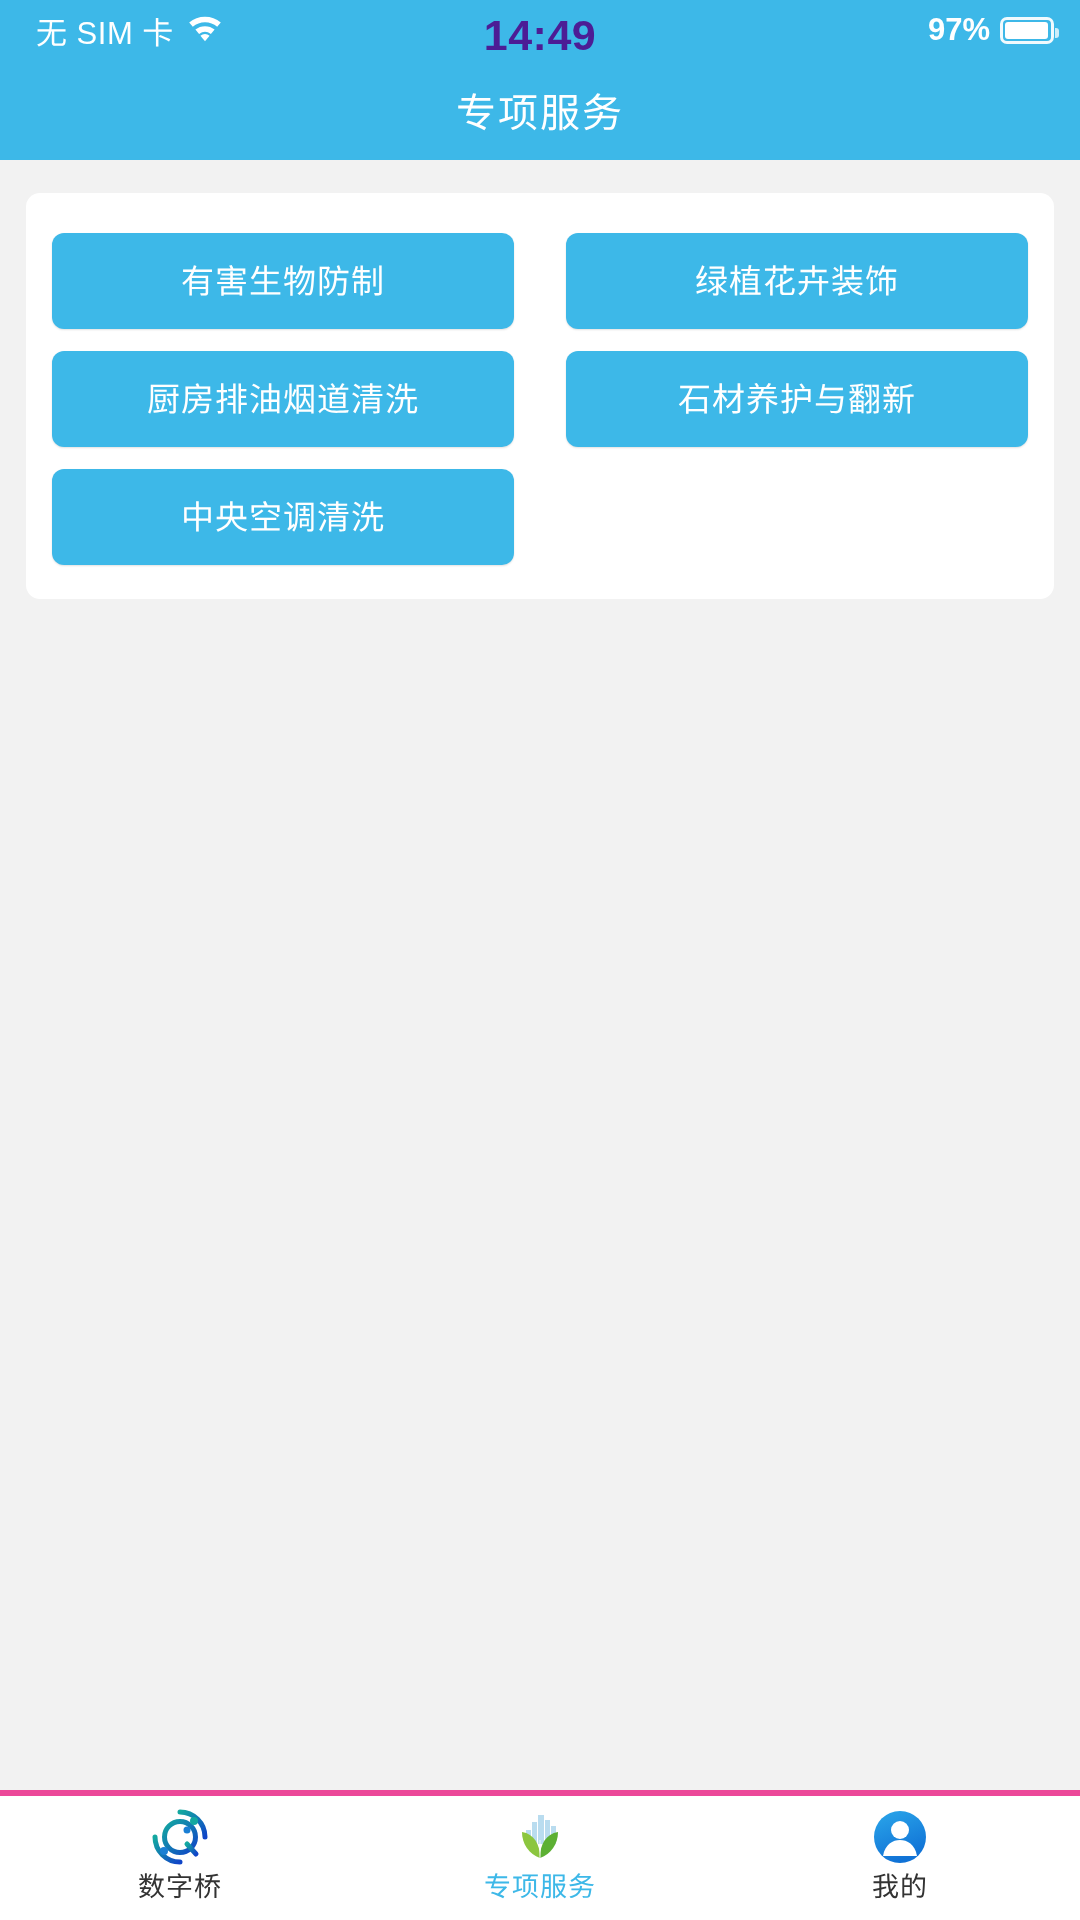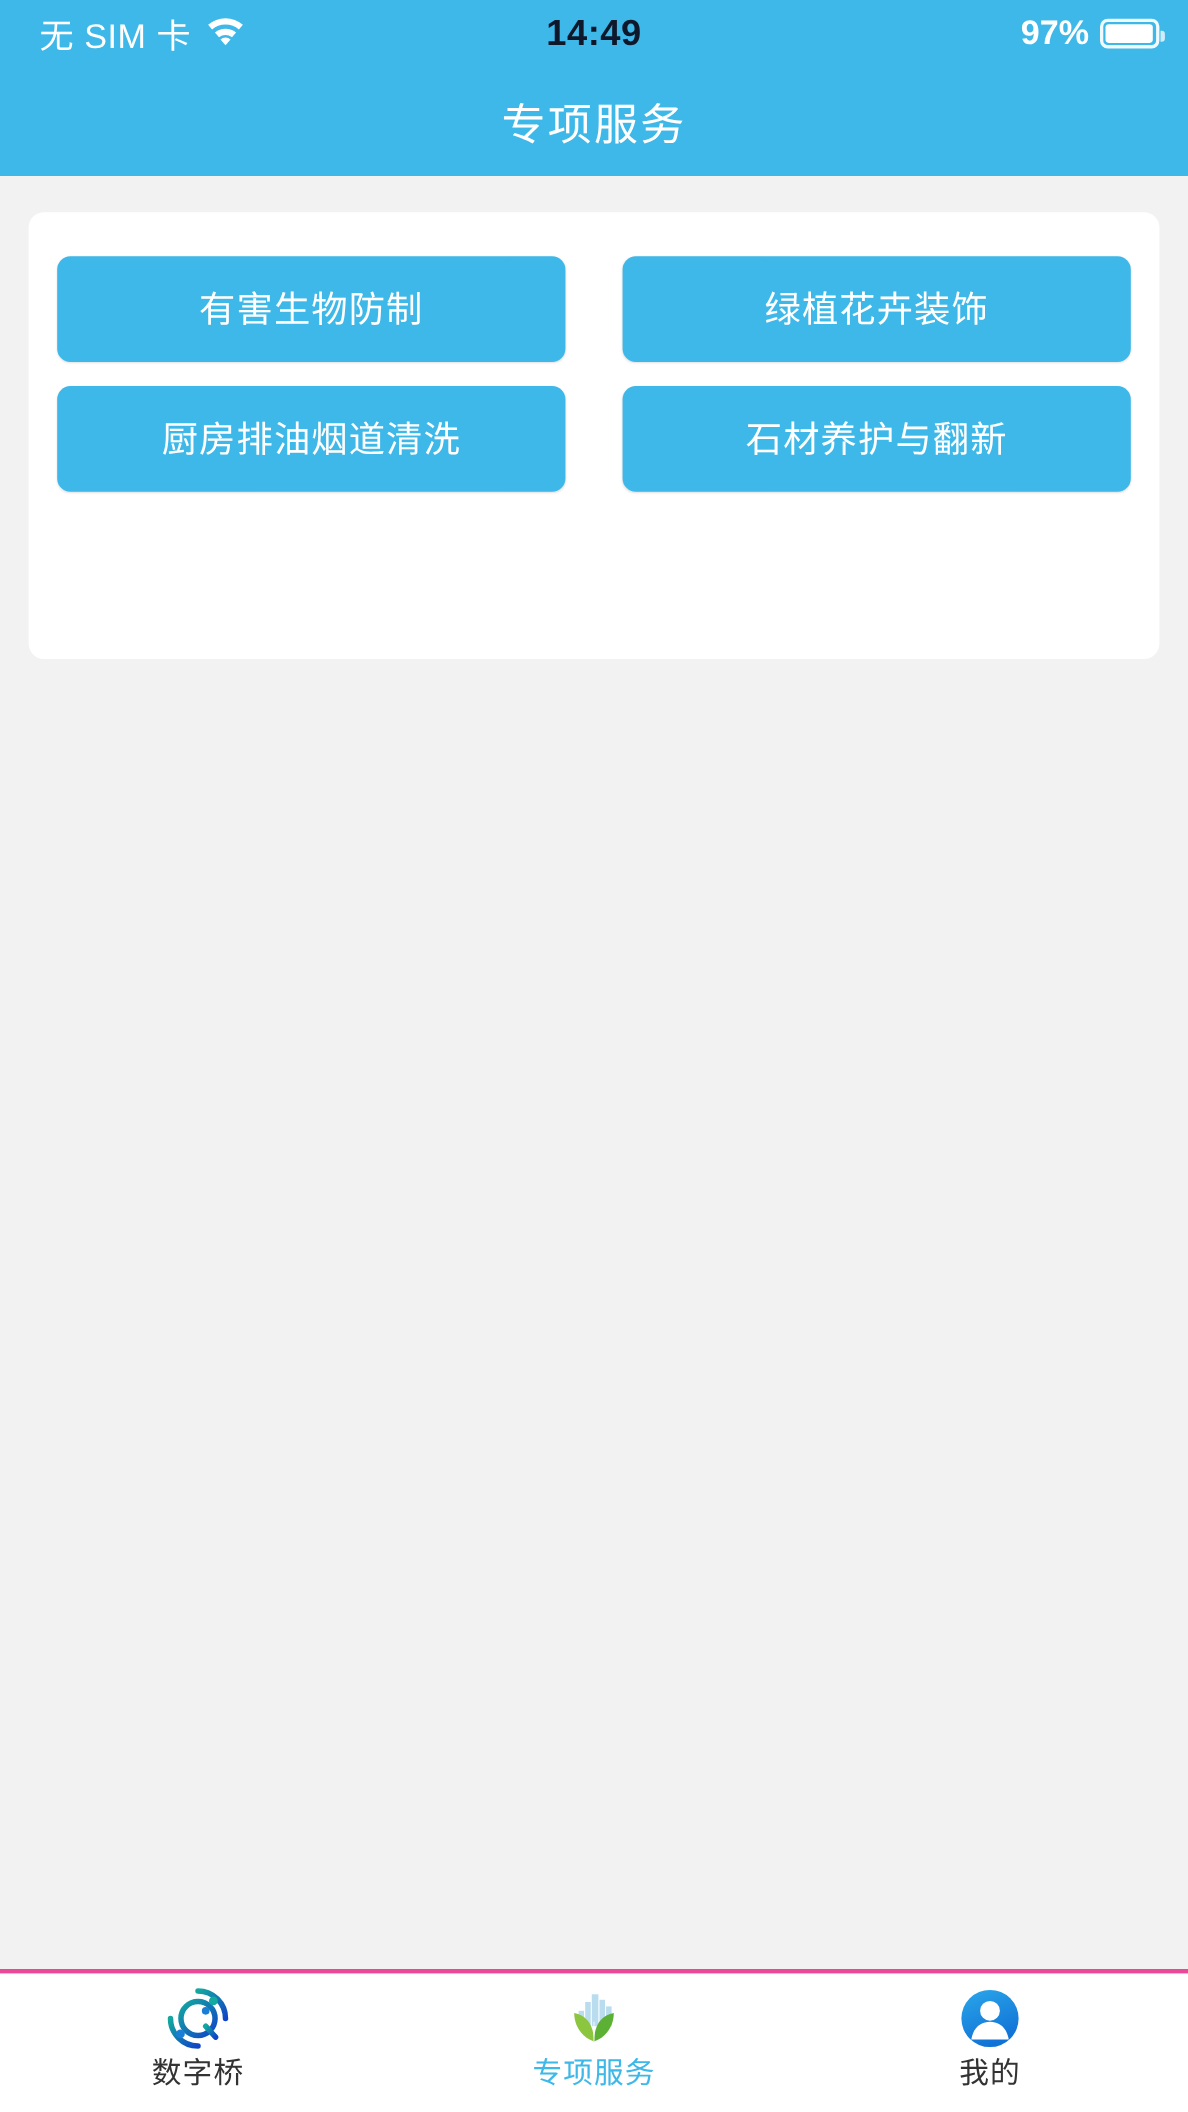--- a/index.html
+++ b/index.html
@@ -40,24 +40,24 @@
   }
   .sb-carrier {
     font-size: 31px;
     letter-spacing: 0.5px;
     color: #ffffff;
     white-space: nowrap;
     font-weight: 400;
   }
   .wifi-icon { display: block; }
   .sb-center {
-    font-size: 33px;
+    font-size: 43px;
     font-weight: 600;
     letter-spacing: 0.5px;
-    color: #0f172a;
+    color: #4c1d95;
     position: absolute;
     left: 0; right: 0;
     text-align: center;
     top: 11px;
     pointer-events: none;
   }
   .sb-right {
     display: flex;
     align-items: center;
     gap: 10px;
@@ -148,21 +148,21 @@
     padding: 0 6px;
     line-height: 1;
     white-space: nowrap;
   }
   .grid-spacer { height: 96px; }
 
   
   .tabbar {
     height: 130px;
     background: #ffffff;
-    border-top: 4px solid #ec4899;
+    border-top: 6px solid #ec4899;
     display: flex;
     align-items: flex-start;
     flex: 0 0 auto;
     padding-top: 10px;
   }
   .tab {
     flex: 1 1 0;
     display: flex;
     flex-direction: column;
     align-items: center;
@@ -215,20 +215,21 @@
     <span class="header-title">专项服务</span>
   </div>
 
   <div class="content">
     <div class="card">
       <div class="grid">
         <button class="service-btn">有害生物防制</button>
         <button class="service-btn">绿植花卉装饰</button>
         <button class="service-btn">厨房排油烟道清洗</button>
         <button class="service-btn">石材养护与翻新</button>
+        <button class="service-btn">中央空调清洗</button>
         <div class="grid-spacer"></div>
       </div>
     </div>
   </div>
 
   <div class="tabbar">
 
     <div class="tab">
       <span class="tab-icon">
         <svg width="62" height="62" viewBox="0 0 62 62" aria-hidden="true">

